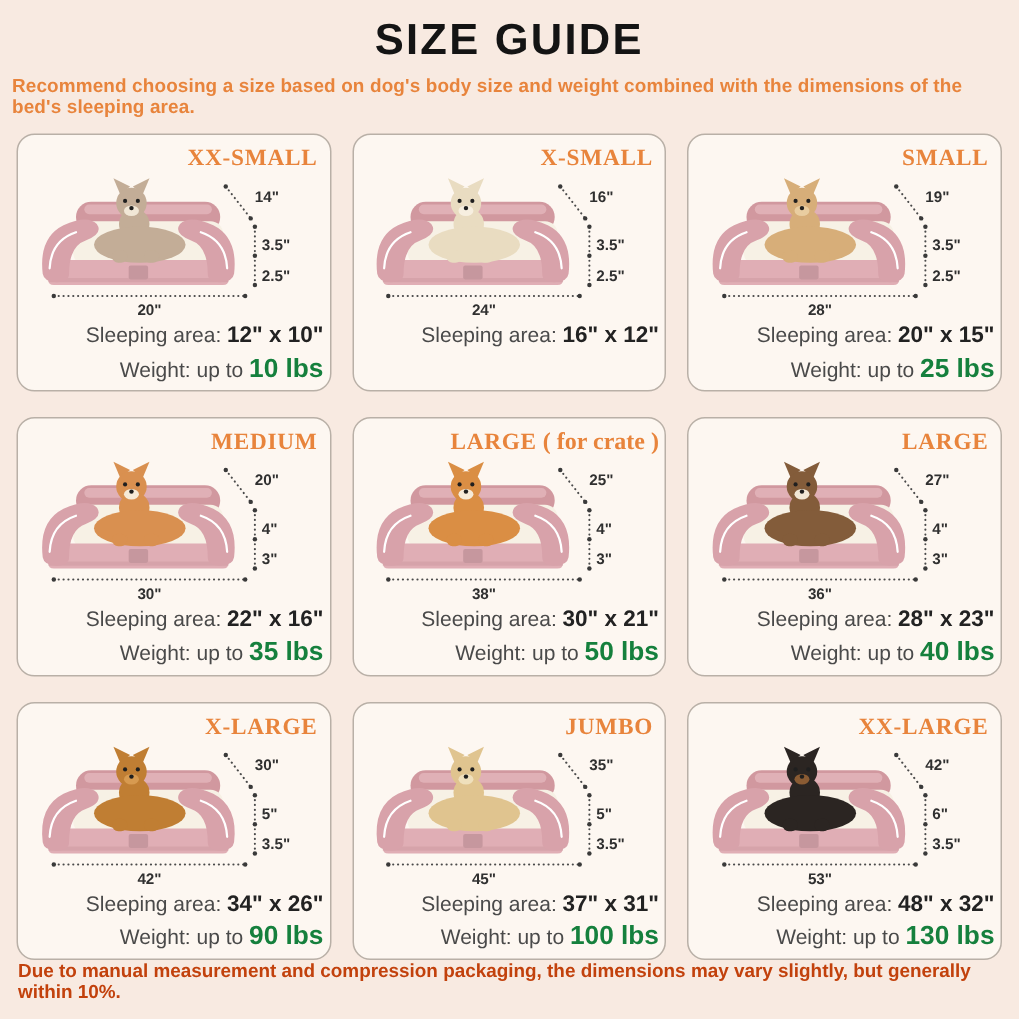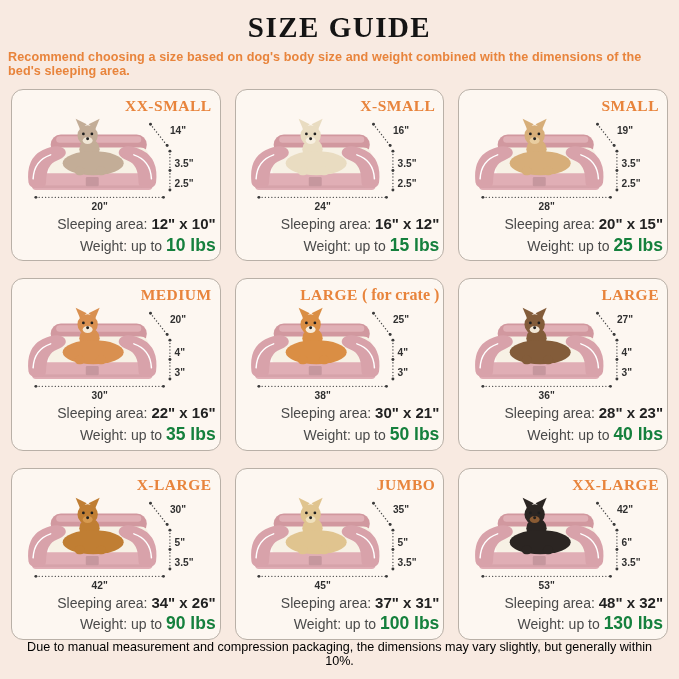--- a/index.html
+++ b/index.html
@@ -1,31 +1,31 @@
 <!DOCTYPE html>
 <html><head>
 <meta charset="utf-8">
 <style>
   html,body{margin:0;padding:0}
   body{width:679px;height:679px;background:#f8eae1;overflow:hidden}
   .page{width:679px;height:679px;display:flex;flex-direction:column;font-family:"Liberation Sans",sans-serif}
-  .main-title{font-family:Liberation Serif, serif;font-size:29px;font-weight:700;letter-spacing:1.5px;
+  .main-title{font-family:Liberation Sans, sans-serif;font-size:29px;font-weight:700;letter-spacing:1.5px;
     color:#141414;text-align:center;margin:11px 0 6px}
   .subtitle{color:#e8843c;font-weight:700;font-size:12.6px;margin:0 8px 9px;letter-spacing:.1px}
   .grid{display:grid;grid-template-columns:repeat(3,1fr);gap:17px 14px;padding:2px 11px 0}
   .card{background:#fdf7f1;border:1px solid #b9b0a7;border-radius:12px;padding:6px 4px 4px;
     display:flex;flex-direction:column;align-items:flex-end}
   .card-title{font-family:"Liberation Serif",serif;font-weight:700;color:#e8843c;font-size:15.5px;
     letter-spacing:.5px;margin:1px 0 0;text-align:center}
   .card-title .suffix{font-size:16px;letter-spacing:0;margin-left:4px}
   svg.bed{width:192px;height:98px;margin:1px 0 0;display:block}
   .info{font-size:14px;color:#4a4a4a;line-height:1.3;text-align:center;white-space:nowrap}
   .info b{color:#222;font-size:15px;font-weight:700}
   .info.weight b{color:#15803d;font-size:17.5px}
-  .footer{color:#000000;font-weight:400;font-size:12.6px;text-align:center;margin:auto 12px 15px}
+  .footer{color:#c2410c;font-weight:700;font-size:12.6px;text-align:left;margin:auto 12px 15px}
   .ann line{stroke:#4a4a4a;stroke-width:1.5;stroke-dasharray:0.1 3.4;stroke-linecap:round}
   .ann circle{fill:#3a3a3a}
   .ann text{font-size:11px;font-weight:700;fill:#303030;font-family:"Liberation Sans",sans-serif}
 </style>
 </head>
 <body>
 
 <div class="page">
   <h1 class="main-title">SIZE GUIDE</h1>
   <p class="subtitle">Recommend choosing a size based on dog's body size and weight combined with the dimensions of the bed's sleeping area.</p>
@@ -125,21 +125,20 @@
             <circle cx="157" cy="80" r="1.6"></circle>
             <text x="162" y="55">3.5"</text>
             <text x="162" y="77">2.5"</text>
             <line x1="12" y1="88" x2="150" y2="88"></line>
             <circle cx="12" cy="88" r="1.6"></circle>
             <circle cx="150" cy="88" r="1.6"></circle>
             <text x="81" y="102" text-anchor="middle">24"</text>
           </g>
         </svg>
         <div class="info"><span>Sleeping area:</span> <b>16" x 12"</b></div>
-        <div class="info weight"><span>Weight: up to</span> <b>15 lbs</b></div>
       </div>
       <div class="card">
         <div class="card-title"><span>SMALL</span><span class="suffix"></span></div>
         <svg class="bed" viewBox="0 0 206 106">
           <g>
             <rect x="28" y="20" width="104" height="22" rx="11" fill="#d1989f"></rect>
             <rect x="34" y="22" width="92" height="7" rx="3.5" fill="#ecc5c9" opacity="0.55"></rect>
             <rect x="26" y="34" width="108" height="32" rx="9" fill="#f7f1e5"></rect>
             <path d="M8,62 L138,62 L138,76 Q138,80 134,80 L12,80 Q8,80 8,76 Z" fill="#e0aeb5"></path>
             <rect x="8" y="75" width="130" height="3" fill="#c9939c" opacity="0.4"></rect>

